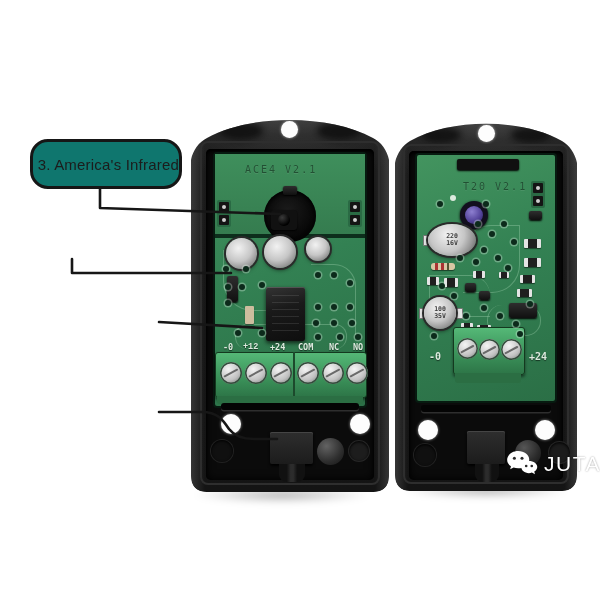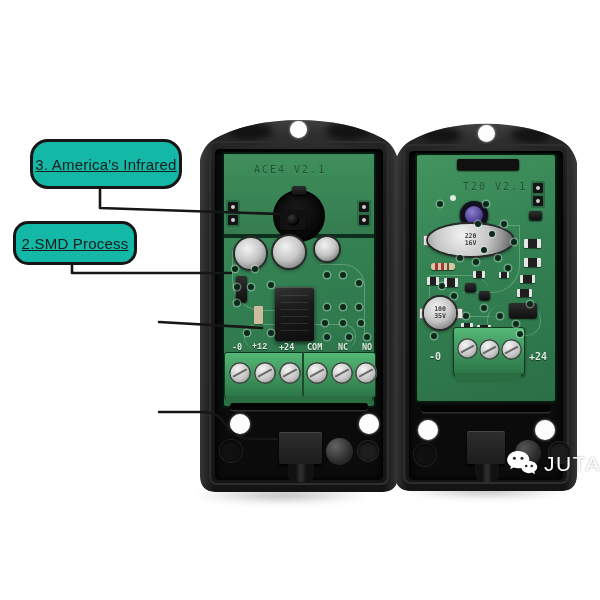--- a/index.html
+++ b/index.html
@@ -1,35 +1,35 @@
 <!DOCTYPE html>
 <html><head>
 <meta charset="utf-8">
 <style>
   html,body{margin:0;padding:0;}
   body{width:600px;height:600px;background:#ffffff;position:relative;overflow:hidden;
        font-family:"Liberation Sans",sans-serif;}
   .scene{position:absolute;inset:0;}
 
   
-  .callout{position:absolute;background:#14b8a6;border:3px solid #161616;border-radius:18px;
-           display:flex;align-items:center;justify-content:center;color:#1c1c1c;
-           font-size:15px;letter-spacing:.2px;z-index:30;text-decoration:underline;}
+  .callout{position:absolute;background:#0f766e;border:3px solid #161616;border-radius:18px;
+           display:flex;align-items:center;justify-content:flex-end;color:#1c1c1c;
+           font-size:15px;letter-spacing:.2px;z-index:30;}
   #callout-infrared{left:30px;top:139px;width:146px;height:44px;}
   #callout-smd{left:13px;top:221px;width:118px;height:38px;border-radius:15px;}
   #callout-relay{left:28px;top:303px;width:131px;height:42px;}
   #callout-material{left:10px;top:392px;width:149px;height:41px;}
 
   svg.lines{position:absolute;inset:0;z-index:25;pointer-events:none;}
 
   
   .device{position:absolute;border-radius:40px 40px 14px 14px / 34px 34px 14px 14px;
           background:linear-gradient(180deg,#343434 0%,#1d1d1d 7%,#171717 40%,#141414 100%);
           z-index:10;}
-  #device-left{left:200px;top:108px;width:198px;height:384px;
+  #device-left{left:191px;top:108px;width:198px;height:384px;
      clip-path:path("M0 52 C2 42 8 34 16 30 C60 6 138 6 182 30 C190 34 196 42 198 52 L198 368 Q198 384 182 384 L16 384 Q0 384 0 368 Z");}
   #device-right{left:395px;top:113px;width:182px;height:378px;
      clip-path:path("M0 50 C2 40 8 32 15 28 C55 5 127 5 167 28 C174 32 180 40 182 50 L182 362 Q182 378 167 378 L15 378 Q0 378 0 362 Z");}
   .sheen{position:absolute;inset:0;background:
      linear-gradient(90deg,rgba(255,255,255,.14),rgba(255,255,255,0) 7%,rgba(255,255,255,0) 93%,rgba(255,255,255,.14)),
      radial-gradient(120% 40% at 50% 0%,rgba(255,255,255,.12),rgba(255,255,255,0) 55%);}
   .ridge{position:absolute;border:2px solid #2e2e2e;border-radius:8px;}
   .recess{position:absolute;background:#0b0b0b;border-radius:5px;
           box-shadow:inset 0 0 10px #000,inset 0 2px 3px #000;}
   .screw-hole{position:absolute;border-radius:50%;background:#fdfdfd;
@@ -213,21 +213,21 @@
 
       <div class="chip-black" style="left:40px;top:4px;width:62px;height:11px;background:#101010;"></div>
       <div class="board-label" style="left:46px;top:26px;">T20 V2.1</div>
 
       <div class="knockout" style="left:43px;top:46px;width:28px;height:28px;background:#120f1e;box-shadow:0 1px 3px #000;"></div>
       <div class="knockout" style="left:48px;top:51px;width:18px;height:18px;background:radial-gradient(circle at 38% 32%,#8d7fd0,#55459c 55%,#241b52);"></div>
       <div class="pad" style="left:33px;top:40px;background:#dceade;box-shadow:none;"></div>
 
       <div class="cap-tab" style="left:6px;top:80px;width:7px;height:9px;"></div>
       <div class="cap-tab" style="left:41px;top:80px;width:7px;height:9px;"></div>
-      <div class="cap" style="left:11px;top:69px;width:48px;height:32px;padding-left:37px;">
+      <div class="cap" style="left:11px;top:69px;width:48px;height:32px;">
         <div class="cap-text">
           <span>220</span>
           <span>16V</span>
         </div>
       </div>
 
       <div class="axial-resistor" style="left:14px;top:108px;width:24px;"></div>
       <div class="smd" style="left:10px;top:122px;width:12px;height:8px;"></div>
       <div class="smd" style="left:27px;top:123px;width:14px;height:9px;"></div>
       <div class="chip-black" style="left:48px;top:128px;width:11px;height:9px;"></div>
@@ -301,23 +301,20 @@
   <svg class="lines" width="600" height="600" viewBox="0 0 600 600">
     <path d="M100,183 L100,208 L280,214" fill="none" stroke="#161616" stroke-width="2.6" stroke-linejoin="round" stroke-linecap="round"></path>
     <path d="M72,259 L72,273 L231,273" fill="none" stroke="#161616" stroke-width="2.6" stroke-linejoin="round" stroke-linecap="round"></path>
     <path d="M159,322 L262,328" fill="none" stroke="#161616" stroke-width="2.6" stroke-linecap="round"></path>
     <path d="M159,412 L202,412 C218,412 223,420 229,429 C235,437 244,439 254,439 L277,439" fill="none" stroke="#161616" stroke-width="2.6" stroke-linecap="round"></path>
   </svg>
 
   <div class="callout" id="callout-infrared">
     <span>3. America's Infrared</span>
   </div>
-  <div class="callout" id="callout-smd">
-    <span>2.SMD Process</span>
-  </div>
 
   <div class="watermark">
     <svg width="32" height="30" viewBox="0 0 42 38">
       <path d="M16 2 C8 2 1.5 7 1.5 13.5 C1.5 17 3.5 20 6.5 22 L5.5 26 L10 23.6 C11.8 24.2 13.8 24.6 16 24.6 C24 24.6 30.5 19.6 30.5 13.3 C30.5 7 24 2 16 2 Z" fill="#ffffff"></path>
       <circle cx="11" cy="11.5" r="2" fill="#2a2a2a"></circle>
       <circle cx="21" cy="11.5" r="2" fill="#2a2a2a"></circle>
       <path d="M30 15 C24.5 15 20 18.6 20 23 C20 27.4 24.5 31 30 31 C31.4 31 32.8 30.8 34 30.3 L38 32.3 L37.1 29 C39.5 27.5 41 25.4 41 23 C41 18.6 36.5 15 30 15 Z" fill="#ffffff"></path>
       <circle cx="26.5" cy="21.7" r="1.7" fill="#2a2a2a"></circle>
       <circle cx="33.8" cy="21.7" r="1.7" fill="#2a2a2a"></circle>
     </svg>

